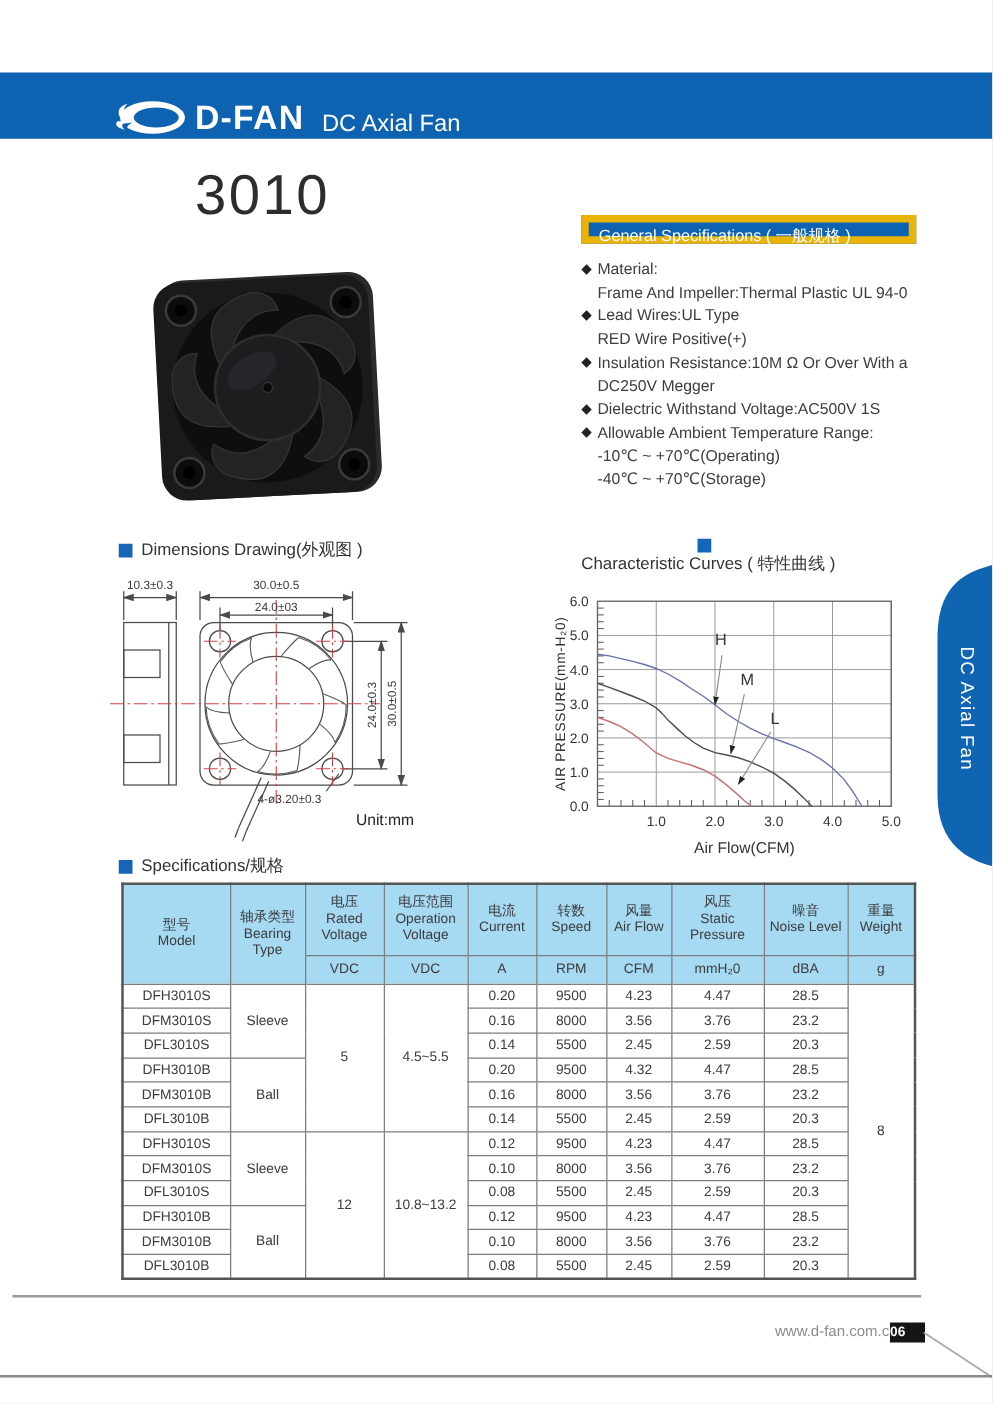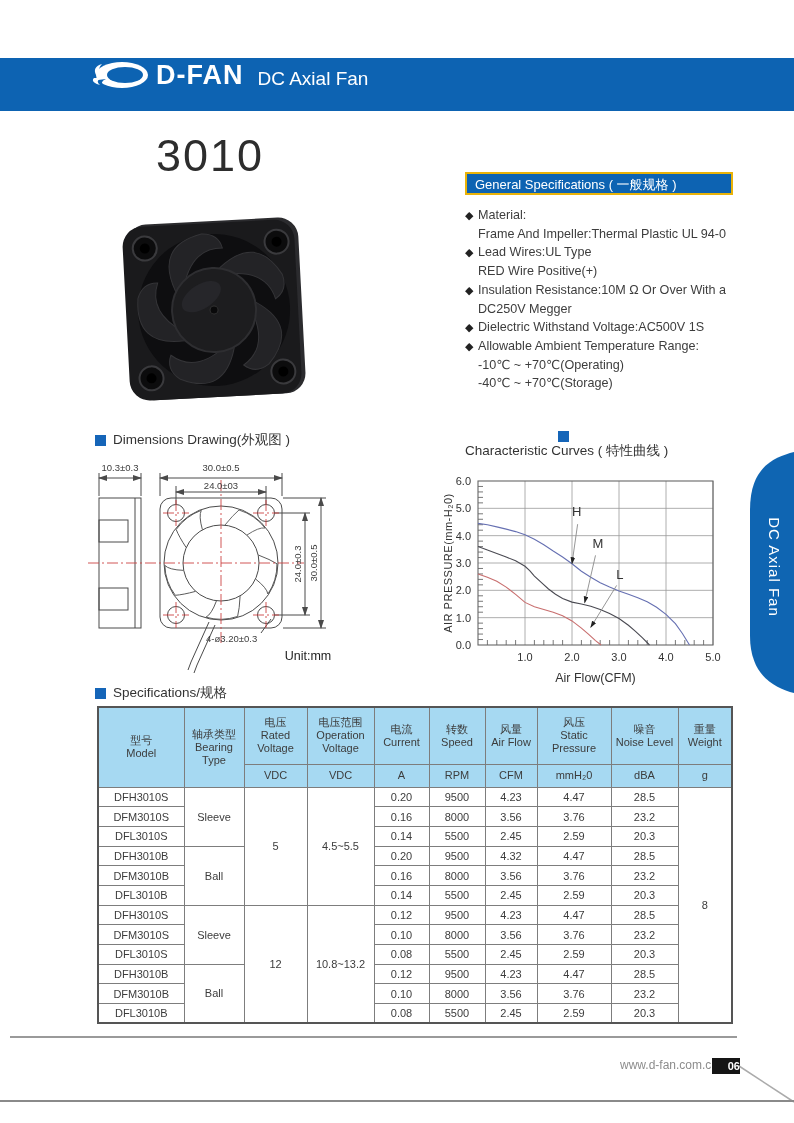--- a/index.html
+++ b/index.html
@@ -2,32 +2,32 @@
 <html><head>
 <meta charset="utf-8">
 <style>
   * { margin:0; padding:0; box-sizing:border-box; }
   html,body { background:#e8e8e8; }
   body { font-family:"Liberation Sans","DejaVu Sans",sans-serif; }
   .page { position:relative; width:794px; height:1123px; background:#ffffff; margin:0 auto; overflow:hidden; }
 
   
   .topbar { position:absolute; left:0; top:58px; width:794px; height:53px; background:#0d63b2;
-            display:flex; align-items:flex-start; color:#fff; }
+            display:flex; align-items:flex-end; color:#fff; }
   .logo-wrap { margin-left:92px; display:flex; align-items:center; }
   .brand { font-size:27px; font-weight:bold; letter-spacing:1px; margin-left:6px; }
   .size-title { font-size:35px; margin-left:46px; letter-spacing:1px; }
   .product-type { font-size:19px; margin-left:14px; margin-top:10px; }
 
   
   .model-title { position:absolute; left:156px; top:130px; font-size:45px; color:#2d2d2d; letter-spacing:2px; }
 
   
   .gs-panel { position:absolute; left:465px; top:172px; width:268px; }
-  .gs-title { background:#0d63b2; border:2px solid #eab308; color:#fff; font-size:13px; height:23px;
+  .gs-title { background:#0d63b2; border:6px solid #eab308; color:#fff; font-size:13px; height:23px;
               line-height:21px; padding-left:8px; }
   .gs-list { margin-top:11px; font-size:12.6px; color:#3d3d3d; line-height:18.7px; }
   .gs-item { display:flex; }
   .gs-item .dia { width:13px; font-size:11px; color:#222; flex:0 0 13px; }
   .gs-item.ind { padding-left:13px; }
 
   
   .sec-title { position:absolute; font-size:13.5px; font-weight:400; color:#333; display:flex; align-items:center; }
   .sec-title .sq { width:11px; height:11px; background:#1565b8; margin-right:7px; flex:0 0 11px; }
 
@@ -44,21 +44,21 @@
   .spec-table thead th { background:#a6d9f2; font-weight:normal; line-height:13px; }
   .spec-table thead tr:first-child th { height:57px; }
   .spec-table thead tr:last-child  th { height:23px; }
   .spec-table tbody td { height:19.7px; background:#fff; }
   .spec-table { border:2px solid #555; }
 
   
   .foot-line1 { position:absolute; left:10px; top:1036px; width:727px; height:2px; background:#9a9a9a; }
   .foot-url { position:absolute; left:620px; top:1058px; font-size:12px; color:#8c8c8c; }
   .foot-page { position:absolute; left:712px; top:1058px; width:28px; height:16px; background:#151515;
-               color:#fff; font-size:11px; font-weight:bold; text-align:right; line-height:16px; }
+               color:#fff; font-size:11px; font-weight:bold; text-align:left; line-height:16px; }
   .foot-diag { position:absolute; left:737px; top:1058px; width:57px; height:46px; }
   .foot-line2 { position:absolute; left:0; top:1100px; width:794px; height:2px; background:#8a8a8a; }
 
   svg text { font-family:"Liberation Sans","DejaVu Sans",sans-serif; }
 </style>
 </head>
 <body>
 
 <div class="page">
 

